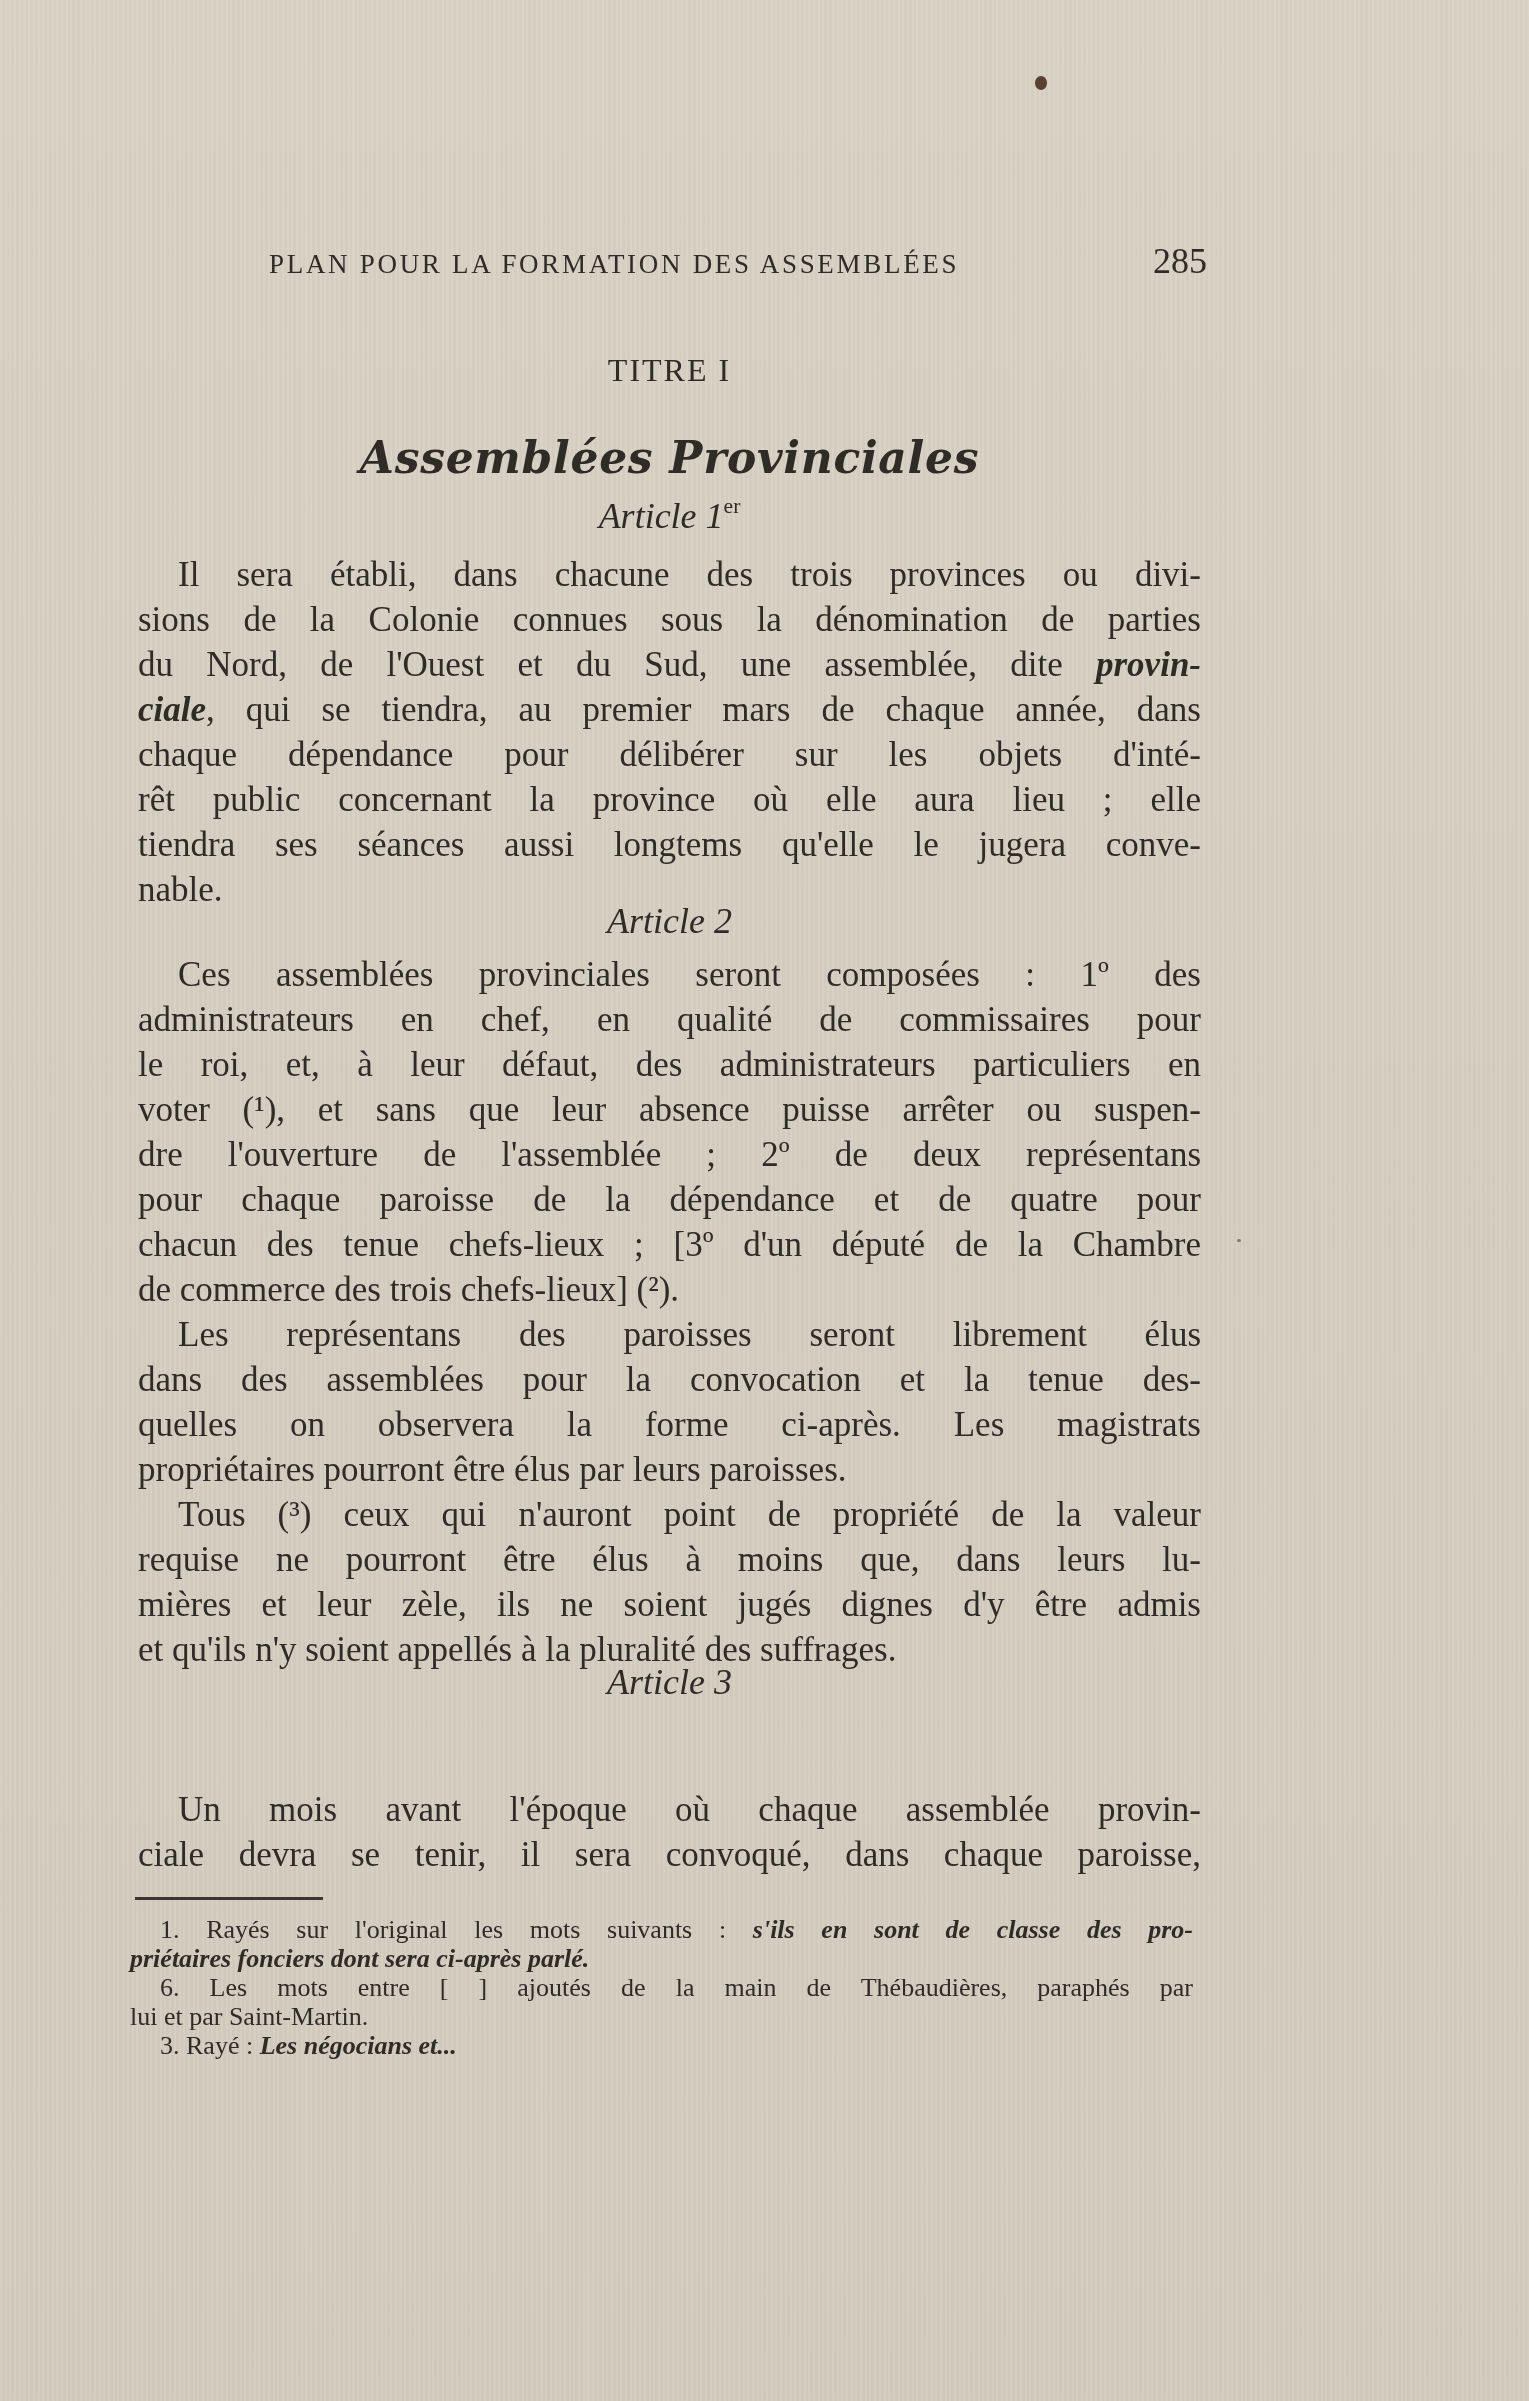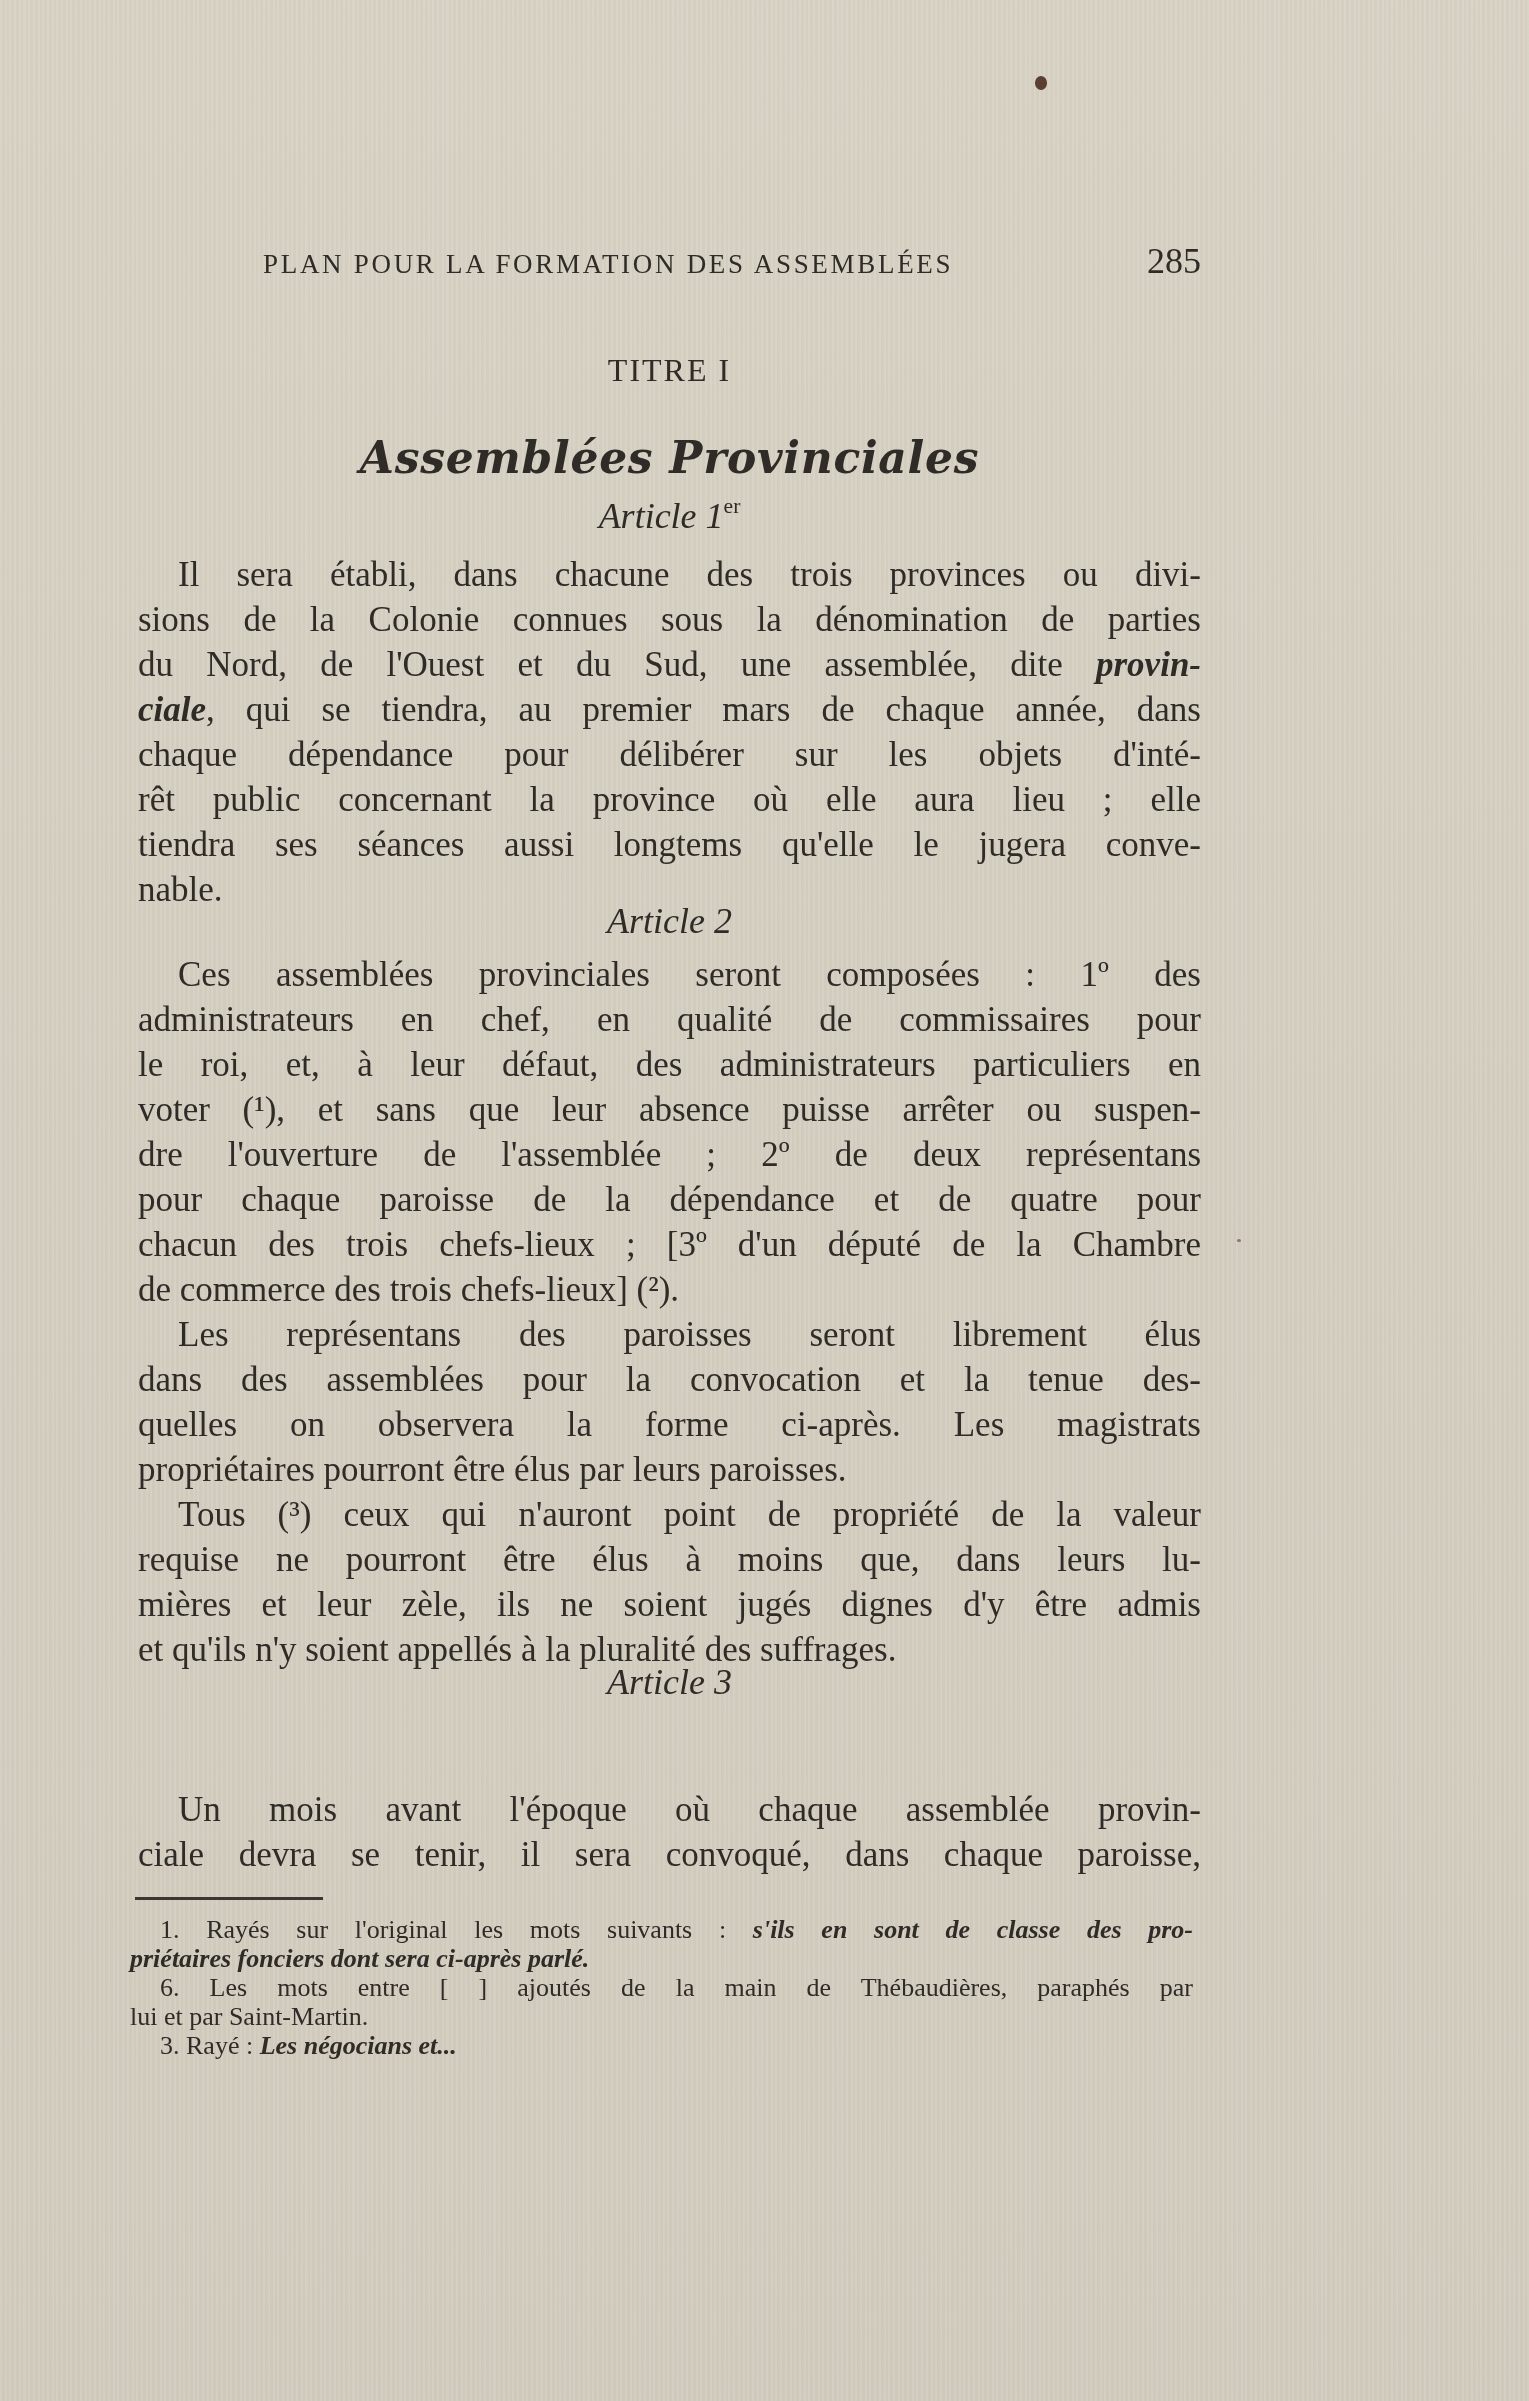--- a/index.html
+++ b/index.html
@@ -11,21 +11,21 @@
     color: #2f2b27;
   }
   .page-bg {
     position: absolute; inset: 0;
     background:
       repeating-linear-gradient(90deg, rgba(255,255,255,0.035) 0 2px, rgba(0,0,0,0.02) 2px 4.7px),
       linear-gradient(180deg, #d8d3c5 0%, #d4cfc1 50%, #d2cdbf 100%);
   }
   .speck { position: absolute; border-radius: 50%; background: #5a3f33; }
   .running-head {
-    position: absolute; left: 263px; top: 240px; width: 938px;
+    position: absolute; left: 269px; top: 240px; width: 938px;
     display: flex; justify-content: space-between; align-items: baseline;
   }
   .running-title { font-size: 27px; letter-spacing: 2.7px; }
   .page-number { font-size: 36px; }
   .center { position: absolute; left: 138px; width: 1063px; text-align: center; }
   .titre { top: 352px; font-size: 32px; letter-spacing: 2px; }
   .subtitle { top: 432px; font-size: 44px; font-weight: bold; font-family: "DejaVu Serif", serif; letter-spacing: 0.7px; font-style: italic; }
   .article-head { font-style: italic; font-size: 36px; }
   .article-head sup { font-size: 21.6px; font-style: normal; vertical-align: 15px; }
   .body-text {
@@ -77,21 +77,21 @@
 </div>
 
 <div class="center article-head" style="top:900px;">Article 2</div>
 <div class="body-text" style="top:952px;">
   <span class="line indent">Ces assemblées provinciales seront composées : 1º des</span>
   <span class="line">administrateurs en chef, en qualité de commissaires pour</span>
   <span class="line">le roi, et, à leur défaut, des administrateurs particuliers en</span>
   <span class="line">voter (¹), et sans que leur absence puisse arrêter ou suspen-</span>
   <span class="line">dre l'ouverture de l'assemblée ; 2º de deux représentans</span>
   <span class="line">pour chaque paroisse de la dépendance et de quatre pour</span>
-  <span class="line">chacun des trois chefs-lieux ; [3º d'un député de la Chambre</span>
+  <span class="line">chacun des tenue chefs-lieux ; [3º d'un député de la Chambre</span>
   <span class="line last">de commerce des trois chefs-lieux] (²).</span>
   <span class="line indent">Les représentans des paroisses seront librement élus</span>
   <span class="line">dans des assemblées pour la convocation et la tenue des-</span>
   <span class="line">quelles on observera la forme ci-après. Les magistrats</span>
   <span class="line last">propriétaires pourront être élus par leurs paroisses.</span>
   <span class="line indent">Tous (³) ceux qui n'auront point de propriété de la valeur</span>
   <span class="line">requise ne pourront être élus à moins que, dans leurs lu-</span>
   <span class="line">mières et leur zèle, ils ne soient jugés dignes d'y être admis</span>
   <span class="line last">et qu'ils n'y soient appellés à la pluralité des suffrages.</span>
 </div>

